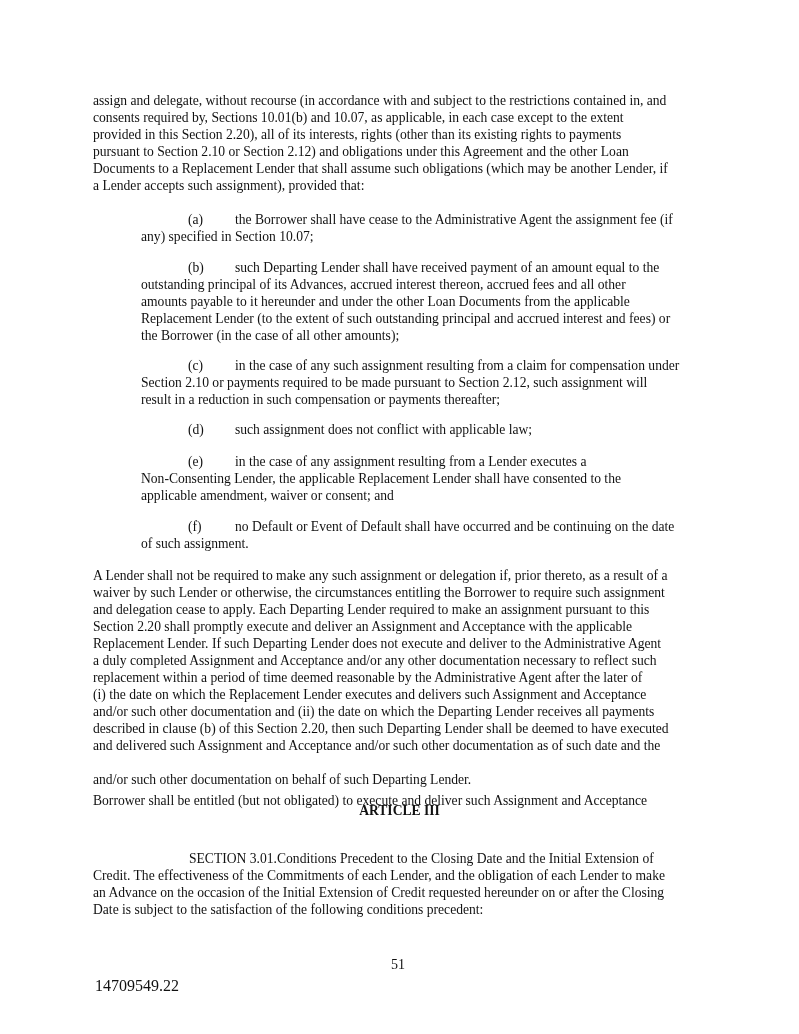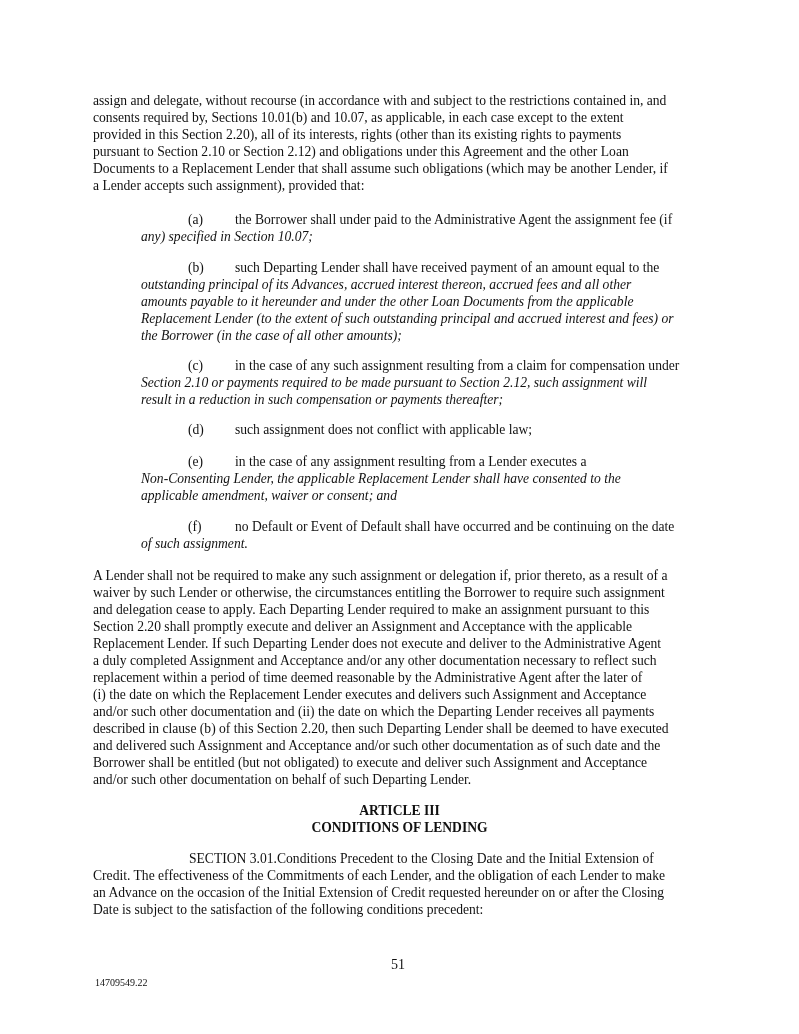--- a/index.html
+++ b/index.html
@@ -1,45 +1,45 @@
 <!DOCTYPE html>
 <html><head>
   <meta charset="utf-8">
   <style>
     html, body { margin: 0; padding: 0; background: #ffffff; }
     body { width: 799px; height: 1034px; position: relative; overflow: hidden;
            font-family: "Liberation Serif", "DejaVu Serif", serif; color: #111; }
     .page { position: absolute; left: 0; top: 0; width: 799px; height: 830px; }
     .line { position: absolute; font-size: 13.6px; line-height: 16px; white-space: nowrap; }
     .l { left: 93px; }
-    .li { left: 141px; font-style: italic; }
+    .li { left: 141px; }
     .lab { position: absolute; font-size: 13.6px; line-height: 16px; white-space: nowrap; }
     .heading { position: absolute; left: 0; width: 799px; text-align: center; font-weight: bold;
                font-size: 13.6px; line-height: 16px; }
     .u { }
     .pagenum { position: absolute; left: 391px; top: 957px; font-size: 14px; }
-    .docid { position: absolute; left: 95px; top: 977px; font-size: 10px; }
+    .docid { position: absolute; left: 95px; top: 977px; font-size: 16px; }
   </style>
 </head>
 <body>
 
 <div class="page">
 
   <div>
     <div class="line l" style="top:93px">assign and delegate, without recourse (in accordance with and subject to the restrictions contained in, and</div>
     <div class="line l" style="top:110px">consents required by, Sections 10.01(b) and 10.07, as applicable, in each case except to the extent</div>
     <div class="line l" style="top:127px">provided in this Section 2.20), all of its interests, rights (other than its existing rights to payments</div>
     <div class="line l" style="top:144px">pursuant to Section 2.10 or Section 2.12) and obligations under this Agreement and the other Loan</div>
     <div class="line l" style="top:161px">Documents to a Replacement Lender that shall assume such obligations (which may be another Lender, if</div>
     <div class="line l" style="top:178px">a Lender accepts such assignment), provided that:</div>
   </div>
 
   <div>
     <span class="lab" style="left:188px; top:212px">(a)</span>
-    <span class="lab" style="left:235px; top:212px">the Borrower shall under paid to the Administrative Agent the assignment fee (if</span>
+    <span class="lab" style="left:235px; top:212px">the Borrower shall have cease to the Administrative Agent the assignment fee (if</span>
     <div class="line li" style="top:229px">any) specified in Section 10.07;</div>
   </div>
 
   <div>
     <span class="lab" style="left:188px; top:260px">(b)</span>
     <span class="lab" style="left:235px; top:260px">such Departing Lender shall have received payment of an amount equal to the</span>
     <div class="line li" style="top:277px">outstanding principal of its Advances, accrued interest thereon, accrued fees and all other</div>
     <div class="line li" style="top:294px">amounts payable to it hereunder and under the other Loan Documents from the applicable</div>
     <div class="line li" style="top:311px">Replacement Lender (to the extent of such outstanding principal and accrued interest and fees) or</div>
     <div class="line li" style="top:328px">the Borrower (in the case of all other amounts);</div>
@@ -75,26 +75,25 @@
     <div class="line l" style="top:585px">waiver by such Lender or otherwise, the circumstances entitling the Borrower to require such assignment</div>
     <div class="line l" style="top:602px">and delegation cease to apply.  Each Departing Lender required to make an assignment pursuant to this</div>
     <div class="line l" style="top:619px">Section 2.20 shall promptly execute and deliver an Assignment and Acceptance with the applicable</div>
     <div class="line l" style="top:636px">Replacement Lender.  If such Departing Lender does not execute and deliver to the Administrative Agent</div>
     <div class="line l" style="top:653px">a duly completed Assignment and Acceptance and/or any other documentation necessary to reflect such</div>
     <div class="line l" style="top:670px">replacement within a period of time deemed reasonable by the Administrative Agent after the later of</div>
     <div class="line l" style="top:687px">(i) the date on which the Replacement Lender executes and delivers such Assignment and Acceptance</div>
     <div class="line l" style="top:704px">and/or such other documentation and (ii) the date on which the Departing Lender receives all payments</div>
     <div class="line l" style="top:721px">described in clause (b) of this Section 2.20, then such Departing Lender shall be deemed to have executed</div>
     <div class="line l" style="top:738px">and delivered such Assignment and Acceptance and/or such other documentation as of such date and the</div>
-    <div class="line l" style="top:755px">Borrower shall be entitled (but not obligated) to execute and deliver such Assignment and Acceptance</div>
+    <div class="line l" style="top:793px">Borrower shall be entitled (but not obligated) to execute and deliver such Assignment and Acceptance</div>
     <div class="line l" style="top:772px">and/or such other documentation on behalf of such Departing Lender.</div>
   </div>
 
   <div class="heading" style="top:803px">ARTICLE III</div>
-  <div class="heading" style="top:820px">CONDITIONS OF LENDING</div>
 
   <div>
     <div class="line" style="left:189px; top:851px">
       <span>SECTION 3.01.</span><span class="u">Conditions Precedent to the Closing Date and the Initial Extension of</span>
     </div>
     <div class="line l" style="top:868px">
       <span class="u">Credit</span><span>.  The effectiveness of the Commitments of each Lender, and the obligation of each Lender to make</span>
     </div>
     <div class="line l" style="top:885px">an Advance on the occasion of the Initial Extension of Credit requested hereunder on or after the Closing</div>
     <div class="line l" style="top:902px">Date is subject to the satisfaction of the following conditions precedent:</div>

